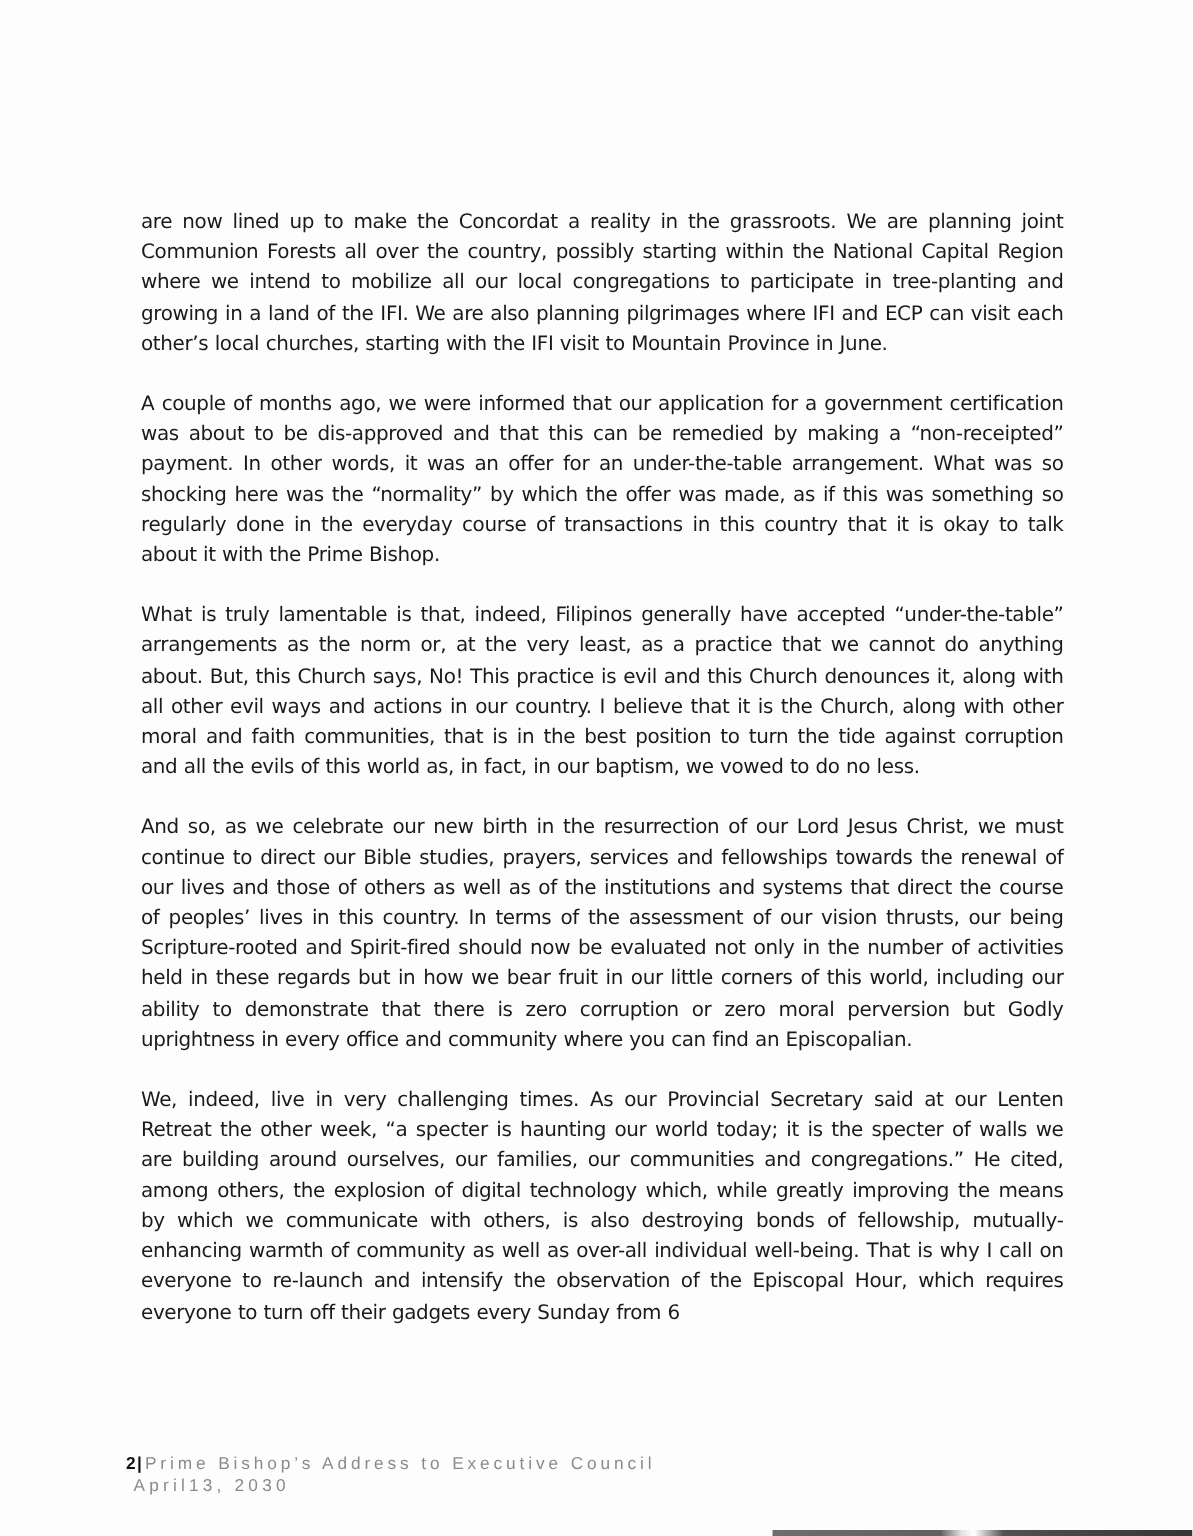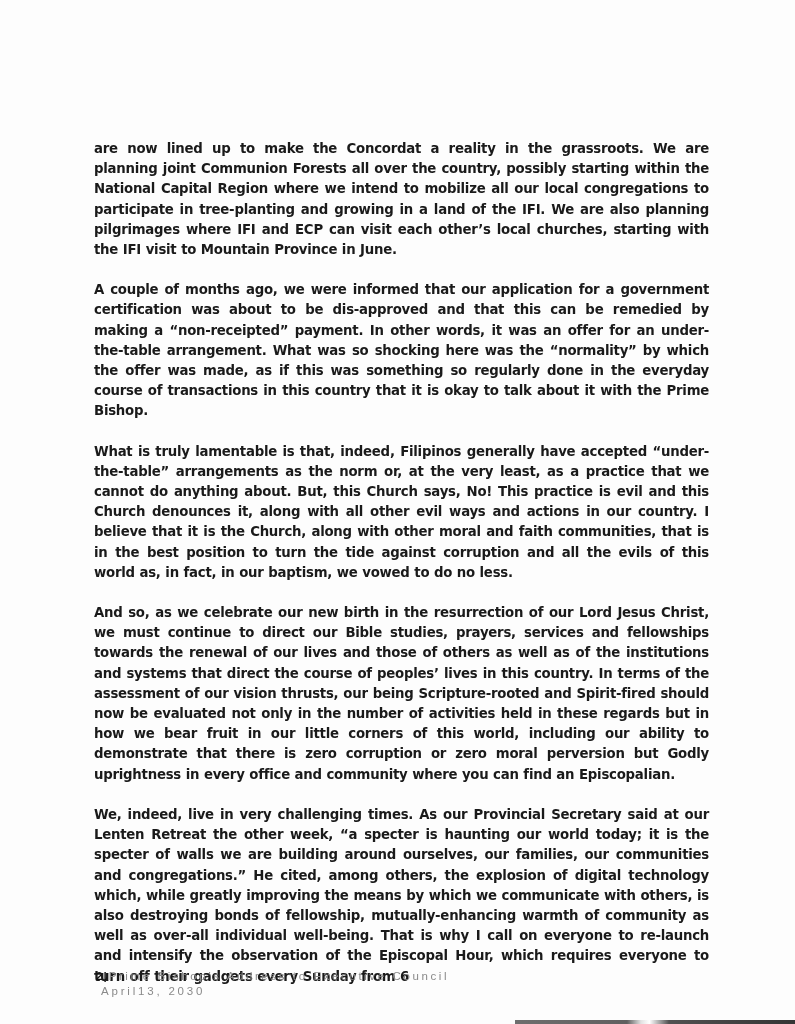--- a/index.html
+++ b/index.html
@@ -28,29 +28,27 @@
       top: 139px;
       width: 615px;
     }
     .para {
       margin: 0 0 20px 0;
       font-size: 13.3px;
       line-height: 20.2px;
       text-align: justify;
       letter-spacing: -0.25px;
       word-spacing: 0.3px;
-      font-weight: bold;
     }
     .footer {
       position: absolute;
       left: 84px;
       top: 969px;
       font-family: "Liberation Sans Narrow", "Liberation Sans", sans-serif;
       color: #8a8a8a;
-      margin-left: 12px;
     }
     .footer-line1 {
       font-size: 11.5px;
       letter-spacing: 2.6px;
       white-space: nowrap;
       line-height: 14px;
     }
     .page-num {
       color: #111;
       font-weight: bold;

